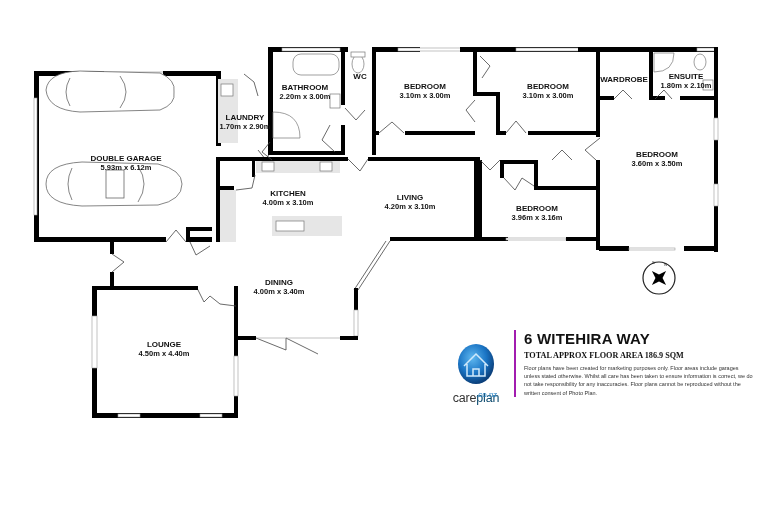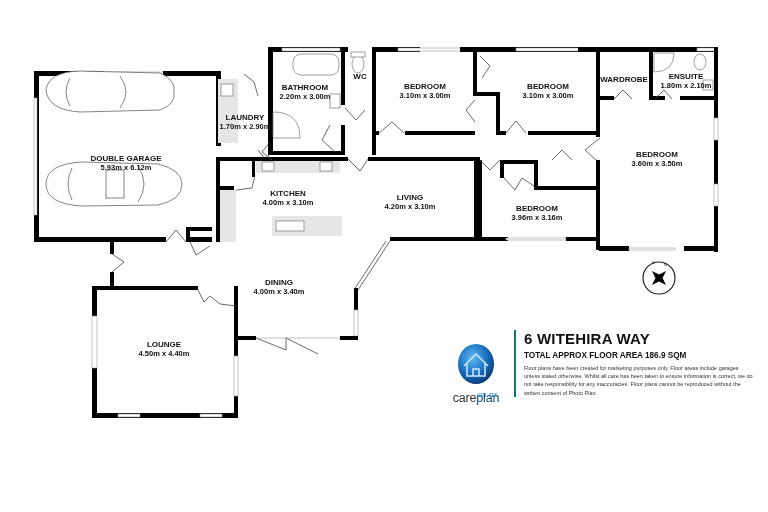--- a/index.html
+++ b/index.html
@@ -6,23 +6,23 @@
   body { width: 768px; height: 512px; overflow: hidden; position: relative; font-family: "Liberation Sans", sans-serif; }
   #plan { position: absolute; left: 0; top: 0; }
   .wall { fill: #000; }
   .win { fill: #fff; stroke: #999; stroke-width: 0.6; }
   .door { fill: none; stroke: #444; stroke-width: 0.8; }
   .fixture { fill: #e6e6e6; stroke: none; }
   .fix-line { fill: #fff; stroke: #777; stroke-width: 0.7; }
   .car { fill: #fff; stroke: #666; stroke-width: 0.8; }
   .room-name { font-family: "Liberation Sans", sans-serif; font-weight: bold; font-size: 8px; fill: #111; text-anchor: middle; }
   .room-dim { font-family: "Liberation Sans", sans-serif; font-weight: bold; font-size: 7.5px; fill: #111; text-anchor: middle; }
-  .info { position: absolute; left: 514px; top: 330px; width: 230px; border-left: 2px solid #0f766e; padding-left: 8px; }
+  .info { position: absolute; left: 514px; top: 330px; width: 230px; border-left: 2px solid #a21caf; padding-left: 8px; }
   .addr { font-family: "Liberation Sans", sans-serif; font-weight: bold; font-size: 15px; color: #111; margin: 0; line-height: 17px; letter-spacing: 0.2px; }
-  .area { font-family: Liberation Sans, sans-serif; font-weight: bold; font-size: 8.2px; color: #111; margin-top: 4px; }
+  .area { font-family: Liberation Serif, serif; font-weight: bold; font-size: 8.2px; color: #111; margin-top: 4px; }
   .disc { font-family: "Liberation Sans", sans-serif; font-size: 5.5px; color: #333; margin-top: 4px; line-height: 8.2px; }
   .logo { position: absolute; left: 440px; top: 336px; width: 72px; height: 80px; }
   .logo-word { position: absolute; left: 440px; top: 391px; width: 72px; text-align: center; font-family: "Liberation Sans", sans-serif; font-size: 12.5px; color: #333; letter-spacing: -0.2px; }
   .logo-word .plan { color: #0c4a6e; margin-top: 36px; }
   .logo-tld { position: absolute; left: 476px; top: 390px; font-family: "Liberation Sans", sans-serif; font-size: 8px; color: #1f7fc4; }
 </style>
 </head>
 <body>
 
 <svg id="plan" width="768" height="512" viewBox="0 0 768 512">

